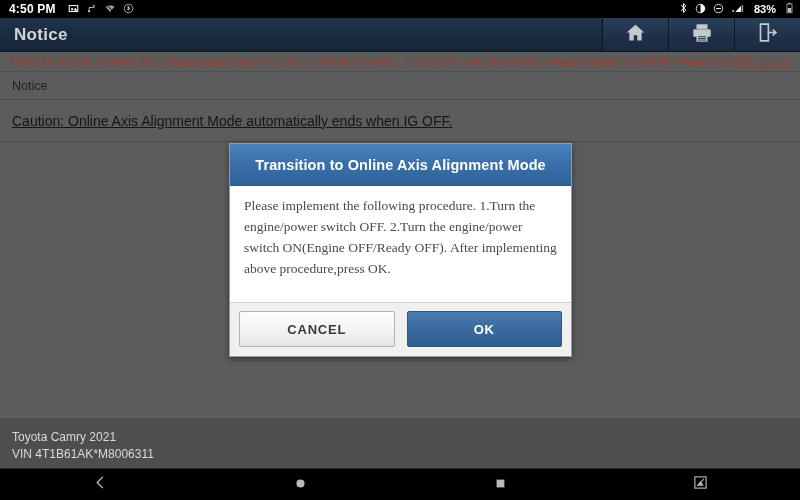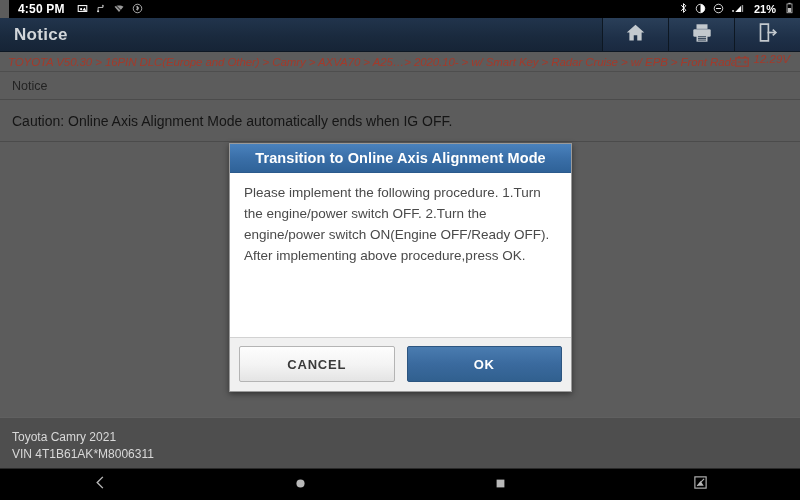--- a/index.html
+++ b/index.html
@@ -16,21 +16,20 @@
   }
 
   
   .statusbar {
     height: 18px;
     background: #000000;
     display: flex;
     align-items: center;
     padding: 0 7px 0 9px;
     color: #ffffff;
-    margin-left: 9px;
   }
   .sb-time {
     font-size: 12px;
     font-weight: bold;
     letter-spacing: .2px;
     color: #ffffff;
   }
   .sb-left-icons {
     display: flex;
     align-items: center;
@@ -95,42 +94,42 @@
     font-size: 11.5px;
     font-style: italic;
     color: #a33a2b;
     letter-spacing: -.1px;
     flex: 1;
     overflow: hidden;
     white-space: nowrap;
   }
   .volt-wrap {
     display: flex;
-    align-items: flex-start;
+    align-items: flex-end;
     gap: 5px;
     padding-right: 2px;
   }
   .volt-text {
     font-size: 11.5px;
     font-style: italic;
     color: #a33a2b;
   }
 
   
   .content { position: relative; }
   .row {
     background: #5c5c5c;
     border-bottom: 1px solid #4b4b4b;
     display: flex;
     align-items: center;
     color: #1c1c1c;
     padding-left: 12px;
   }
   .row.head { height: 28px; font-size: 12.5px; color: #232323; }
-  .row.body { height: 42px; font-size: 14px; color: #151515; }
+  .row.body { height: 42px; font-size: 14px; color: #151515; text-decoration: underline; }
 
   .filler {
     background: #5c5c5c;
     height: 215px;
   }
 
   
   .footer {
     position: absolute;
     left: 0; right: 0;
@@ -168,48 +167,48 @@
   
   .dialog {
     position: absolute;
     left: 229px; top: 143px;
     width: 343px;
     background: #ffffff;
     border: 1px solid #9a9a9a;
     box-shadow: 0 2px 6px rgba(0,0,0,.45);
   }
   .dlg-header {
-    height: 29px;
+    height: 42px;
     background: linear-gradient(180deg, #4a82bd 0%, #3a6fa8 50%, #2f6298 100%);
     color: #ffffff;
     font-size: 14.5px;
     font-weight: bold;
     display: flex;
     align-items: center;
     justify-content: center;
     letter-spacing: .1px;
     border-bottom: 1px solid #2b5a8c;
   }
   .dlg-body {
     padding: 9px 12px 10px 14px;
     background: #ffffff;
     min-height: 116px;
+    font-family: Liberation Serif, serif;
   }
   .dlg-body p {
     font-size: 13.5px;
     line-height: 21px;
     color: #4a4a4a;
   }
   .dlg-footer {
     background: #f0f0f0;
     border-top: 1px solid #d2d2d2;
     padding: 8px 9px 9px 9px;
     display: flex;
     gap: 12px;
-    margin-top: 48px;
   }
   .btn {
     flex: 1;
     height: 36px;
     display: flex;
     align-items: center;
     justify-content: center;
     font-size: 13px;
     font-weight: bold;
     letter-spacing: .8px;
@@ -286,21 +285,21 @@
             <rect x="4.4" y="7.3" width="7.2" height="1.4" fill="#fff"></rect>
           </svg>
       </span>
       <span class="sb-ico">
         <svg width="14" height="11" viewBox="0 0 18 16">
             <circle cx="1.8" cy="11.5" r="1.3" fill="#fff"></circle>
             <path d="M5 13 L13.5 13 L13.5 4 Z" fill="#fff"></path>
             <path d="M14.5 3 L14.5 13 L16.5 13 L16.5 3 Z" fill="#9a9a9a"></path>
           </svg>
       </span>
-      <span class="sb-pct">21%</span>
+      <span class="sb-pct">83%</span>
       <span class="sb-ico">
         <svg width="7" height="12" viewBox="0 0 10 16">
             <rect x="3.4" y="0.6" width="3.2" height="1.6" fill="#bfbfbf"></rect>
             <rect x="1.4" y="2.2" width="7.2" height="12.6" stroke="#bfbfbf" stroke-width="1.1" fill="none"></rect>
             <rect x="2.6" y="8" width="4.8" height="6" fill="#bfbfbf"></rect>
           </svg>
       </span>
     </span>
   </div>
 

